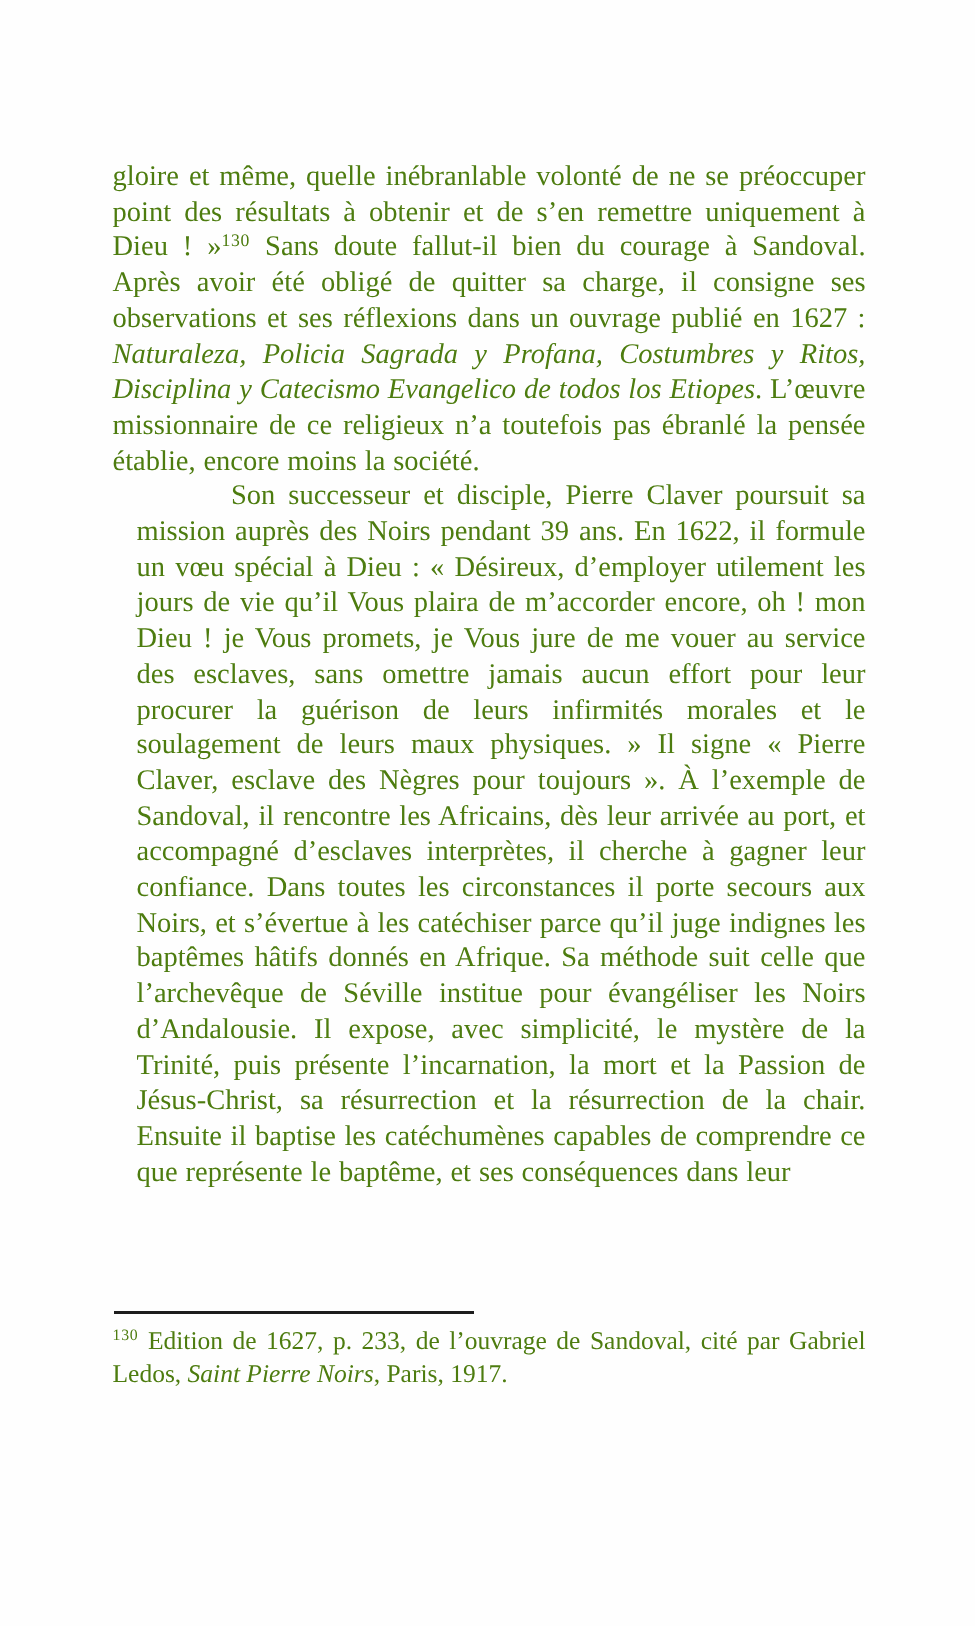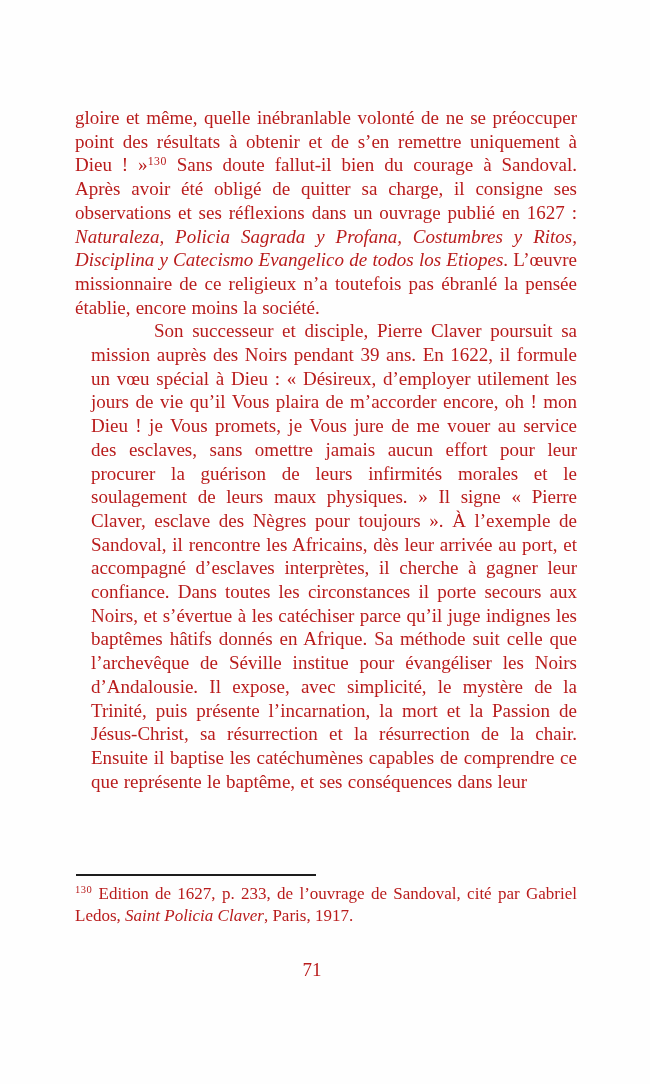--- a/index.html
+++ b/index.html
@@ -5,21 +5,21 @@
   html, body {
     margin: 0;
     padding: 0;
     background: #ffffff;
   }
   .page {
     position: relative;
     width: 650px;
     height: 1084px;
     background: #fefefe;
-    color: #b91c1c;
+    color: #4d7c0f;
     font-family: "Liberation Serif", "DejaVu Serif", serif;
     overflow: hidden;
   }
   .text-block {
     position: absolute;
     left: 75px;
     top: 106px;
     width: 502px;
   }
   .text-block p {
@@ -76,17 +76,16 @@
 
 <div class="page">
 
   <div class="text-block">
     <p class="para"><span>gloire et même, quelle inébranlable volonté de ne se préoccuper point des résultats à obtenir et de s’en remettre uniquement à Dieu ! »</span><sup>130</sup><span> Sans doute fallut-il bien du courage à Sandoval. Après avoir été obligé de quitter sa charge, il consigne ses observations et ses réflexions dans un ouvrage publié en 1627 : </span><i>Naturaleza, Policia Sagrada y Profana, Costumbres y Ritos, Disciplina y Catecismo Evangelico de todos los Etiopes</i><span>. L’œuvre missionnaire de ce religieux n’a toutefois pas ébranlé la pensée établie, encore moins la société.</span></p>
     <p class="para indented"><span>Son successeur et disciple, Pierre Claver poursuit sa mission auprès des Noirs pendant 39 ans. En 1622, il formule un vœu spécial à Dieu : « Désireux, d’employer utilement les jours de vie qu’il Vous plaira de m’accorder encore, oh ! mon Dieu ! je Vous promets, je Vous jure de me vouer au service des esclaves, sans omettre jamais aucun effort pour leur procurer la guérison de leurs infirmités morales et le soulagement de leurs maux physiques. » Il signe « Pierre Claver, esclave des Nègres pour toujours ». À l’exemple de Sandoval, il rencontre les Africains, dès leur arrivée au port, et accompagné d’esclaves interprètes, il cherche à gagner leur confiance. Dans toutes les circonstances il porte secours aux Noirs, et s’évertue à les catéchiser parce qu’il juge indignes les baptêmes hâtifs donnés en Afrique. Sa méthode suit celle que l’archevêque de Séville institue pour évangéliser les Noirs d’Andalousie. Il expose, avec simplicité, le mystère de la Trinité, puis présente l’incarnation, la mort et la Passion de Jésus-Christ, sa résurrection et la résurrection de la chair. Ensuite il baptise les catéchumènes capables de comprendre ce que représente le baptême, et ses conséquences dans leur</span></p>
   </div>
 
   <div class="footnote-rule"></div>
 
-  <p class="footnote-text"><sup>130</sup><span> Edition de 1627, p. 233, de l’ouvrage de Sandoval, cité par Gabriel Ledos, </span><i>Saint Policia Claver</i><span>, Paris, 1917.</span></p>
+  <p class="footnote-text"><sup>130</sup><span> Edition de 1627, p. 233, de l’ouvrage de Sandoval, cité par Gabriel Ledos, </span><i>Saint Pierre Noirs</i><span>, Paris, 1917.</span></p>
 
-  <div class="page-number">71</div>
 
 </div>
 
 </body></html>

